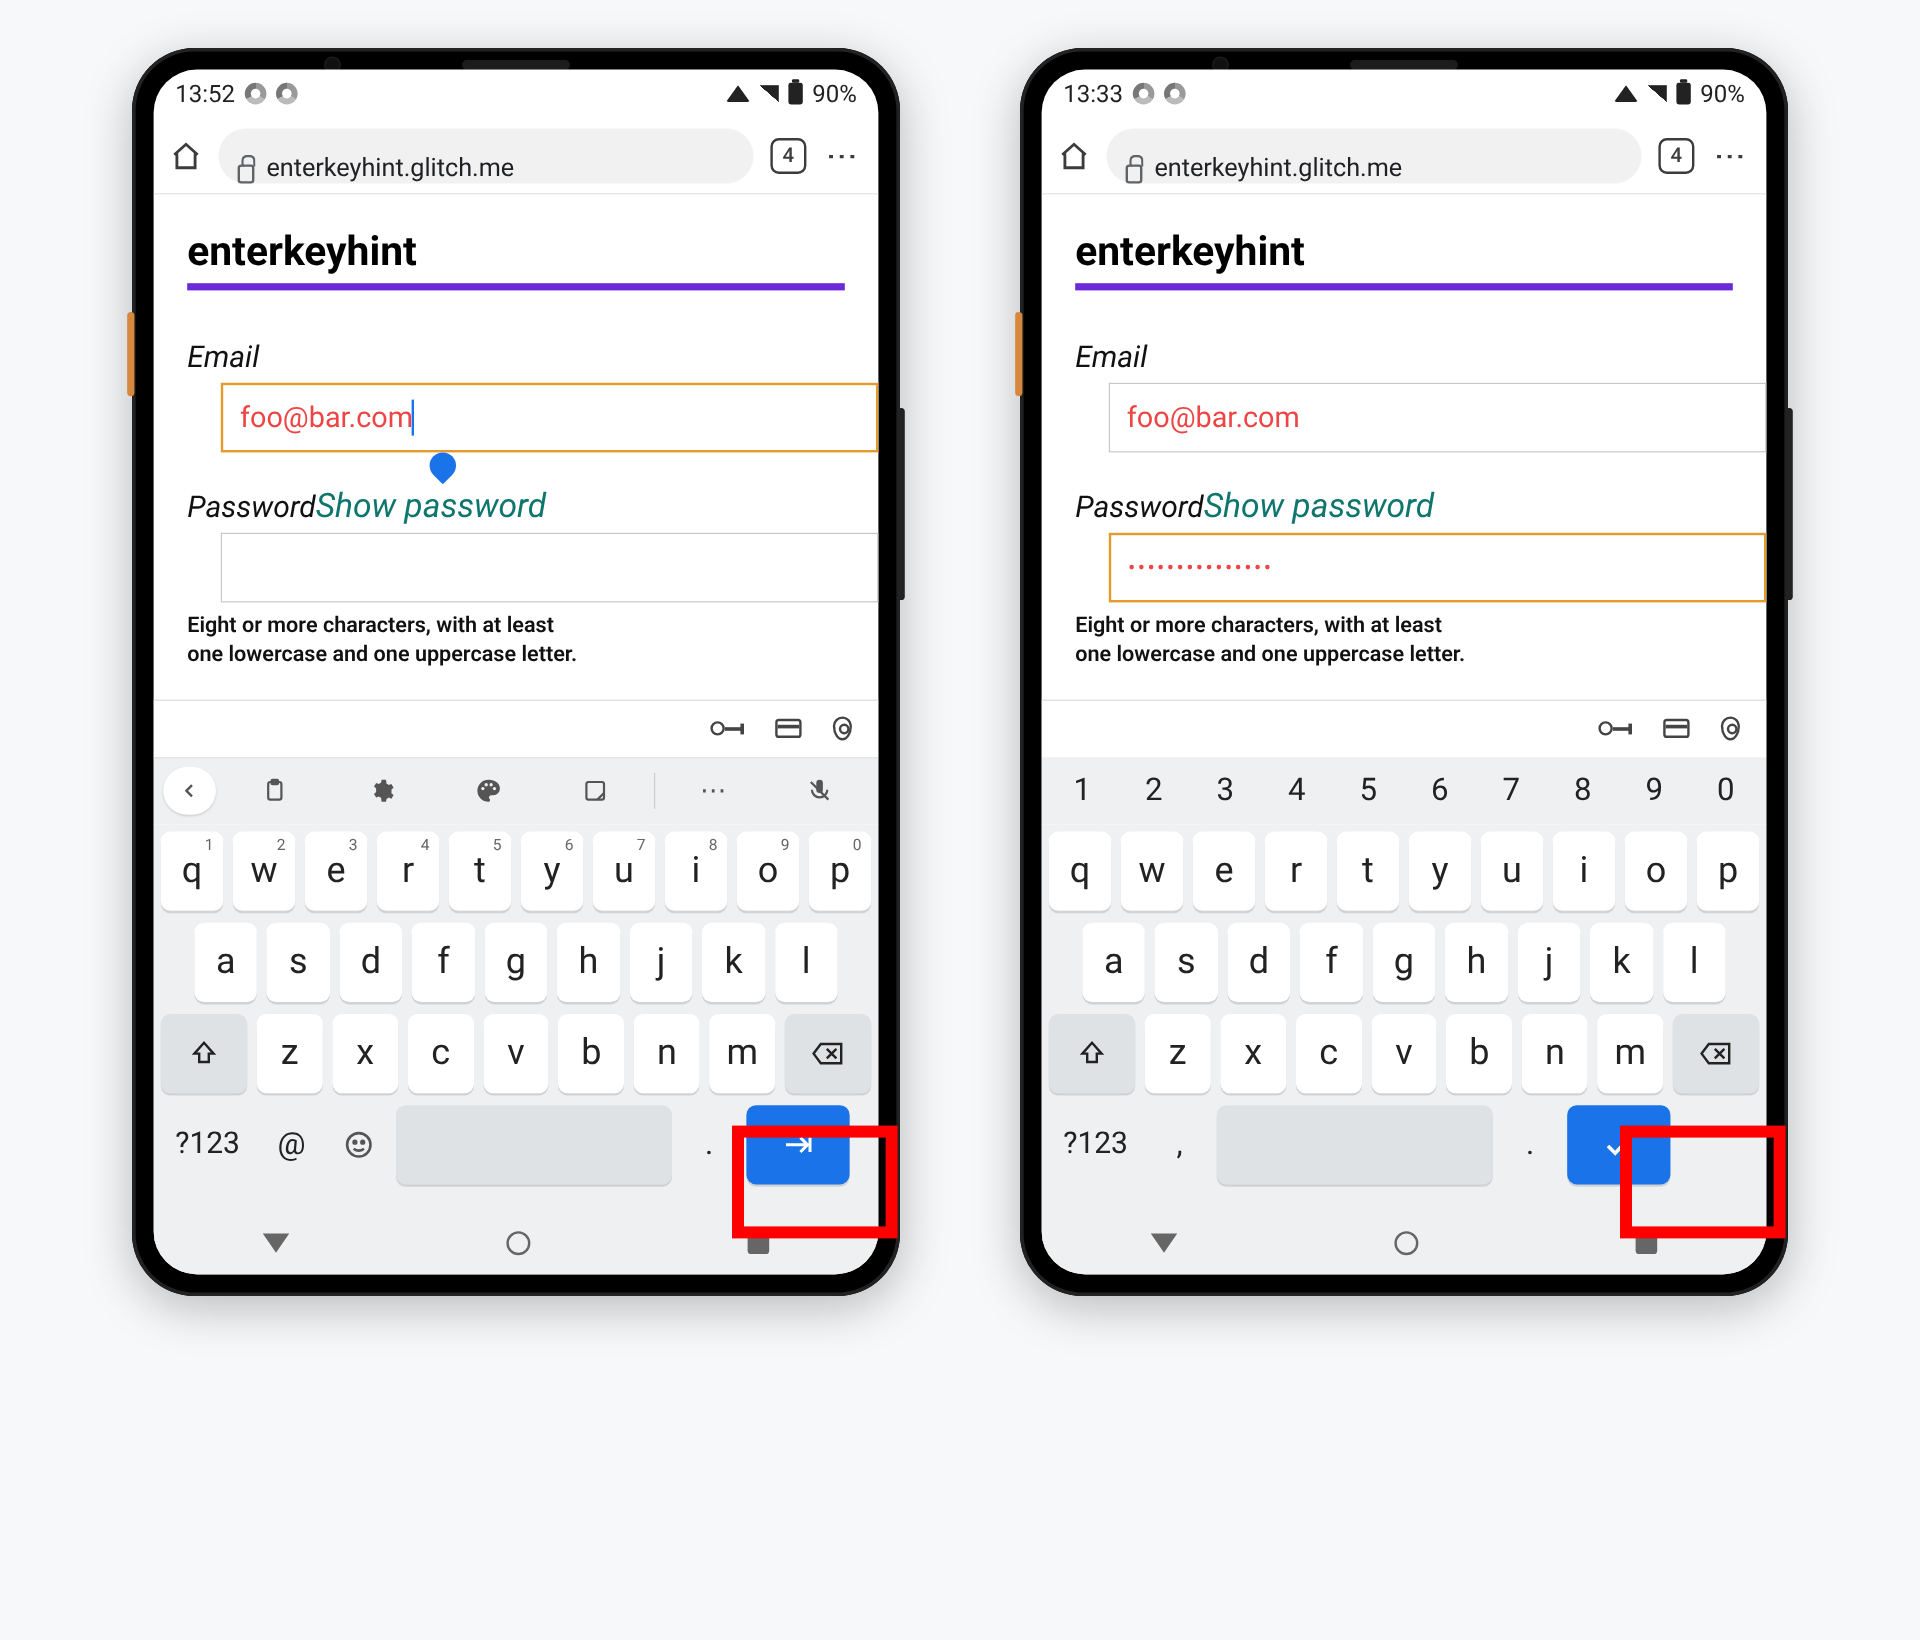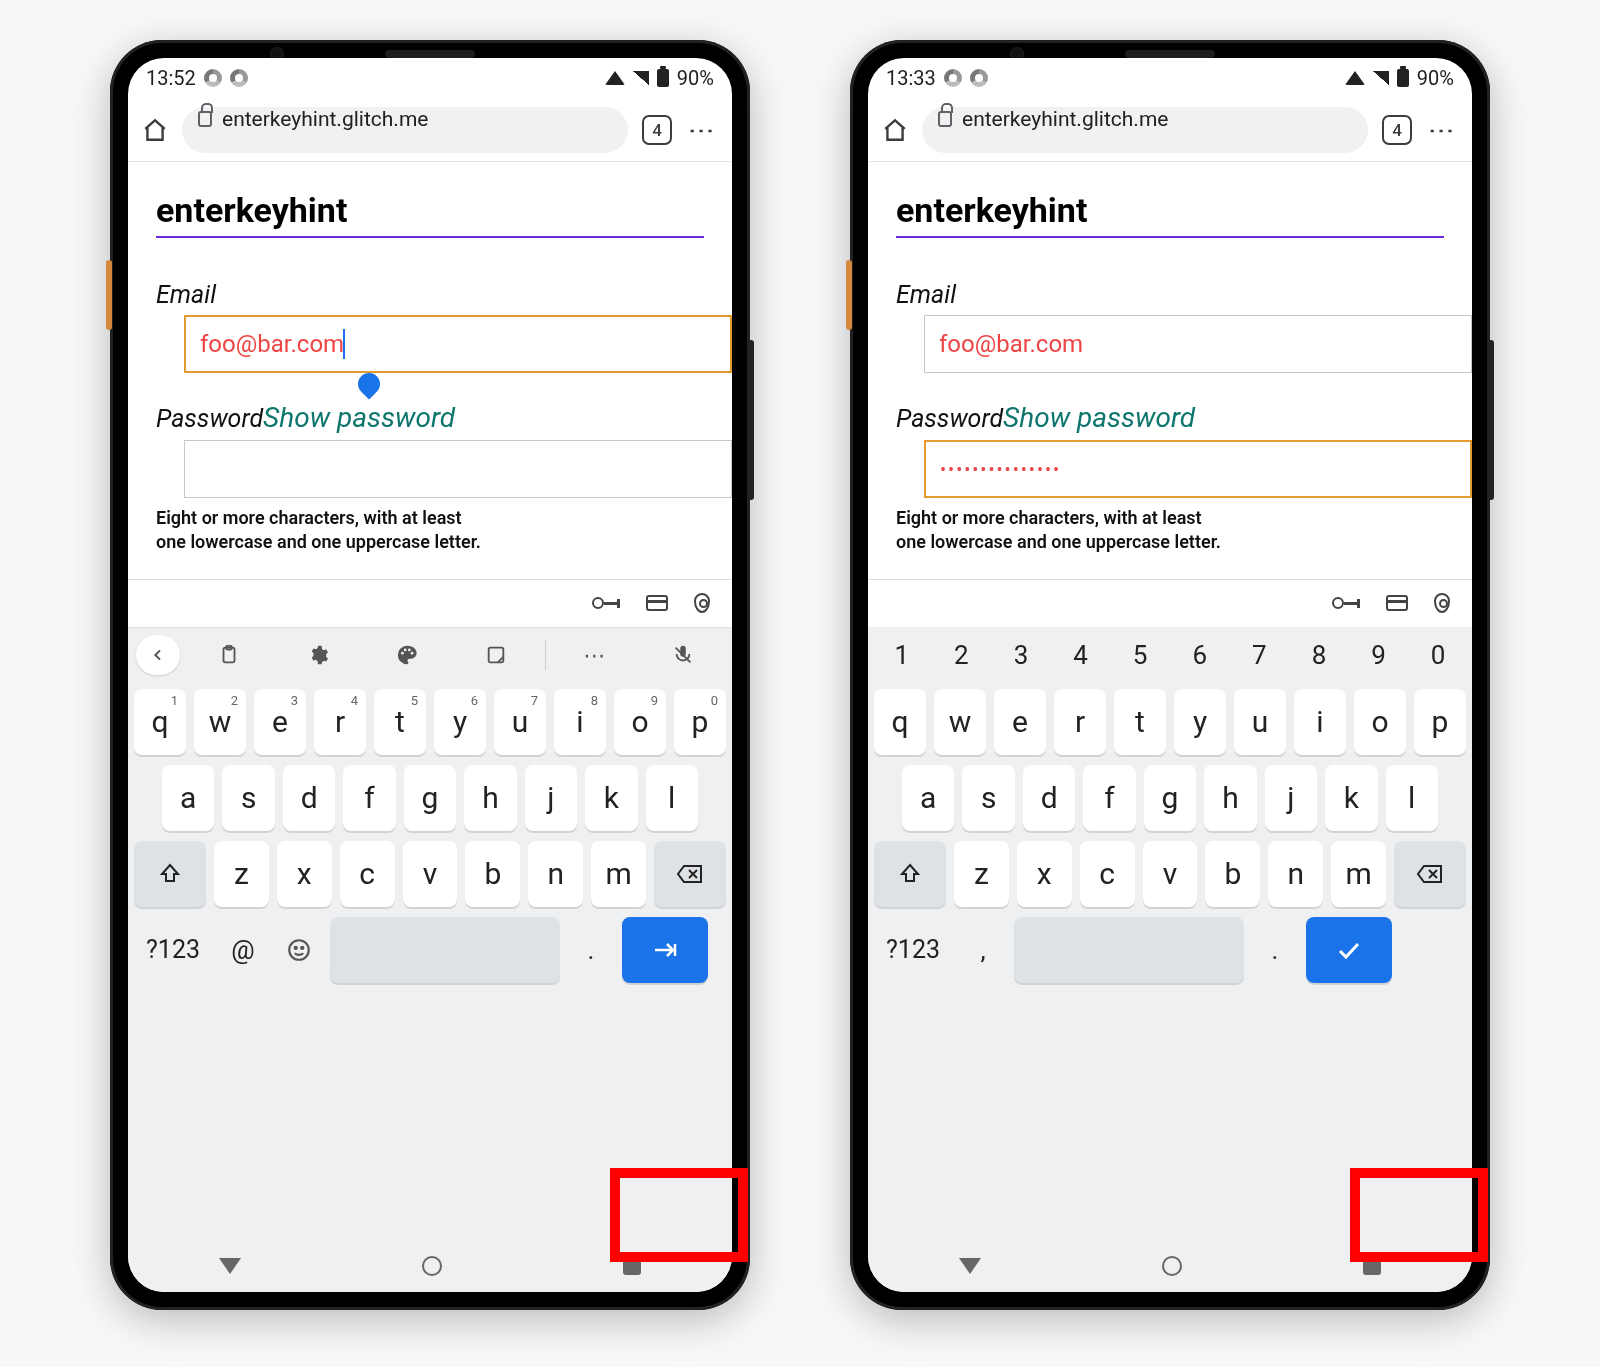--- a/index.html
+++ b/index.html
@@ -8,21 +8,21 @@
     font-family: Roboto, Arial, sans-serif;
     width: 1600px;
     height: 1367px;
     padding: 40px 60px;
     display: flex;
     gap: 100px;
     justify-content: center;
   }
   .phone {
     width: 640px;
-    height: 1270px;
+    height: 1040px;
     background: #000;
     border-radius: 52px;
     padding: 18px;
     position: relative;
     box-shadow: 0 10px 40px rgba(0,0,0,.25), inset 0 0 0 3px #222;
   }
   .side-btn {
     position: absolute;
     background: #d6873d;
     width: 6px;
@@ -106,21 +106,21 @@
     padding: 0 14px;
     border-bottom:1px solid #e4e4e4;
   }
   .home-ico svg, .more-ico, .tabcount { color:#3c3c3c; }
   .omnibox {
     flex:1;
     height:46px;
     background:#f1f1f1;
     border-radius:23px;
     display:flex;
-    align-items:flex-start;
+    align-items:flex-end;
     gap:10px;
     padding:0 16px;
     font-size:21px;
     color:#202124;
   }
   .lock-ico { width:14px; height:16px; border:2px solid #5f6368; border-radius:3px; position:relative; margin-top:4px;}
   .lock-ico::before { content:''; position:absolute; top:-10px; left:1px; width:8px; height:8px; border:2px solid #5f6368; border-bottom:none; border-radius:5px 5px 0 0;}
   .tabcount {
     width:30px; height:30px; border:2.5px solid #3c3c3c; border-radius:7px;
     display:flex; align-items:center; justify-content:center;
@@ -129,21 +129,21 @@
   .more-ico { font-size:26px; letter-spacing:-2px; transform:rotate(90deg); padding:0 4px;}
   
   .page {
     padding: 28px 28px 10px;
     flex: 0 0 auto;
   }
   .page h1 {
     font-size:34px;
     font-weight:700;
     padding-bottom:6px;
-    border-bottom:2px solid #6d28d9;
+    border-bottom:6px solid #6d28d9;
     margin-bottom:42px;
   }
   .field-label {
     font-size:25px;
     color:#111;
     margin-bottom:6px;
     display:flex;
     justify-content:flex-start;
     align-items:baseline;
     font-style:italic;

